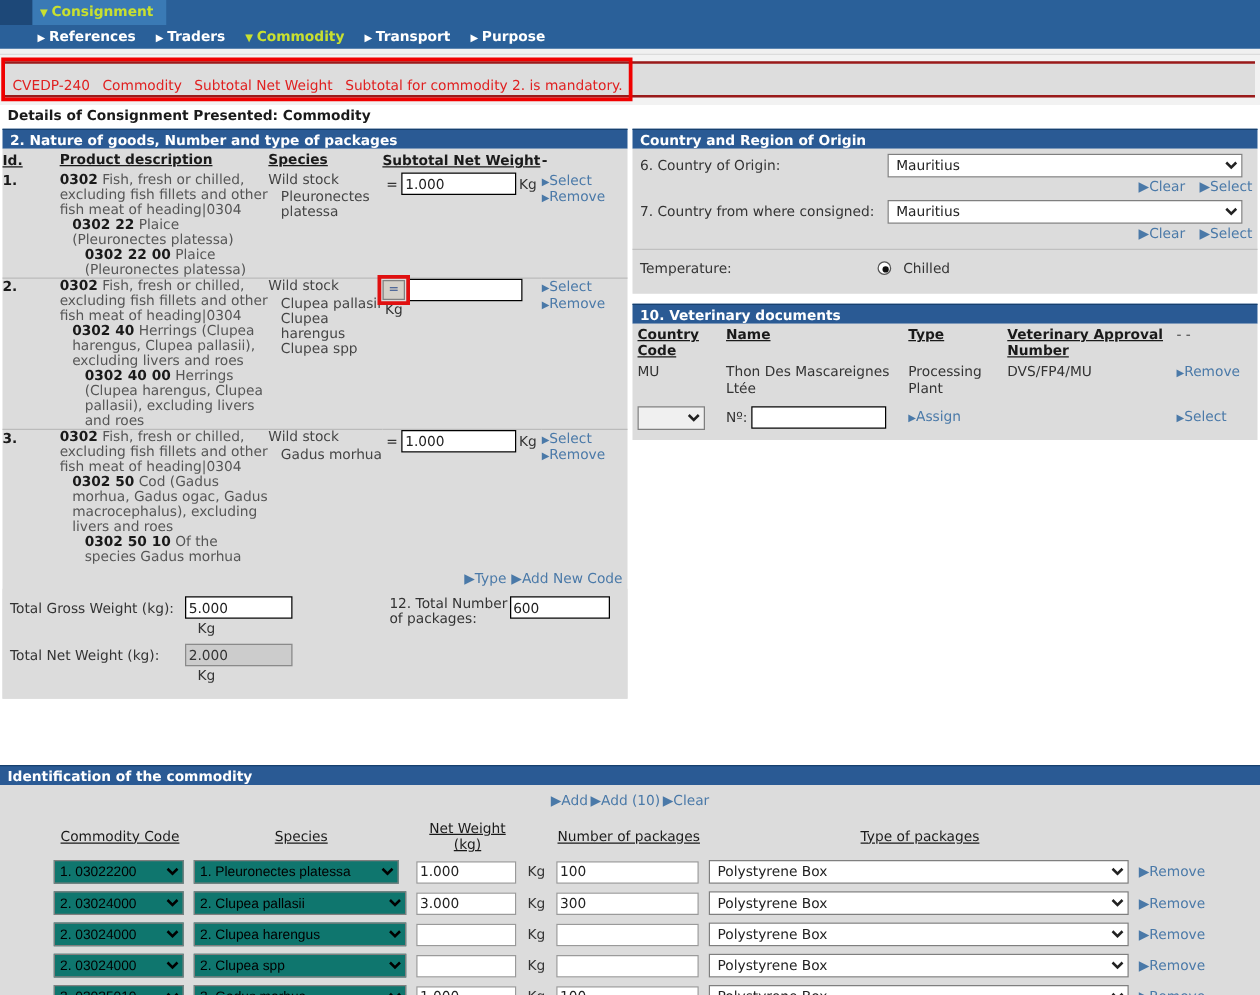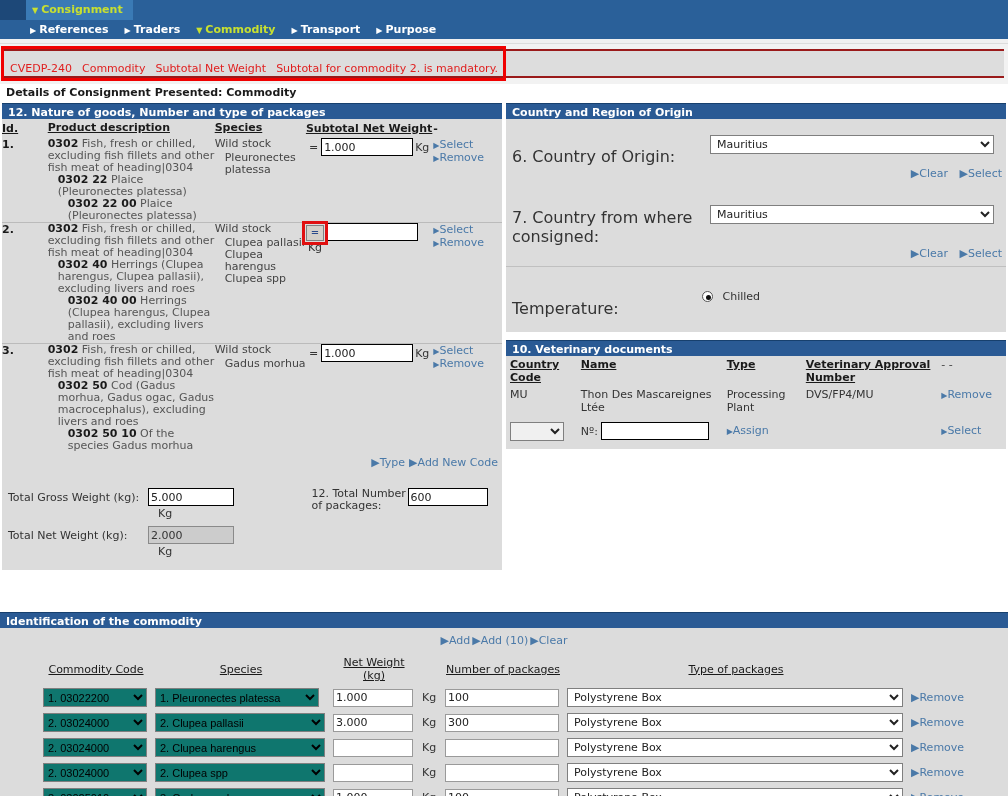--- a/index.html
+++ b/index.html
@@ -107,28 +107,28 @@
   .eqbtn {
     display:inline-block; width: 18px; height: 16px; line-height: 14px; text-align: center;
     background: #d4d0c8; border: 1px solid #808080; color: #2a4a8a; font-size: 10px;
     vertical-align: middle;
   }
   .eq-hl {
     position: absolute; left: -4px; top: -4px; width: 26px; height: 24px;
     border: 3px solid #e01010; pointer-events: none;
   }
 
-  .totals { padding: 6px 6px 10px 6px; background: #dcdcdc; margin-top: 11px; }
+  .totals { padding: 6px 6px 10px 6px; background: #dcdcdc; }
   .totline { margin-bottom: 2px; }
   .totlabel { display:inline-block; width: 140px; font-size: 11px; color: #333; vertical-align: middle;}
   .kgsub { margin-left: 150px; font-size: 11px; color: #333; display:block; margin-top:1px;}
 
   
   .frow { padding: 4px 6px 0 6px; }
-  .flabel { display:inline-block; font-size: 16px; color: #333; vertical-align: middle; margin-top: 24px; }
+  .flabel { display:inline-block; font-size: 11px; color: #333; vertical-align: middle; }
   select.sel {
     font-family: "DejaVu Sans", "Liberation Sans", sans-serif; font-size: 11px;
     height: 19px; border: 1px solid #7f7f7f; background: #ffffff; color: #222;
     padding: 0 2px;
   }
   .linkrow { text-align: right; padding: 1px 4px 0 0; }
   .linkrow a { margin-left: 8px; }
 
   .temprow { padding: 8px 6px 10px 6px; border-top: 1px solid #c0c0c0; margin-top: 6px;}
   .radio-dot {
@@ -178,21 +178,21 @@
       </div>
     </div>
     <div class="err-hl"></div>
   </div>
 
   <div class="details-title">Details of Consignment Presented: Commodity</div>
 
   <div class="cols" style="height: 510px;">
 
     <div class="colL">
-      <div class="panel-hd">12. Nature of goods, Number and type of packages</div>
+      <div class="panel-hd">2. Nature of goods, Number and type of packages</div>
       <div class="panel-body">
         <table class="grid">
           <tbody>
               <tr>
             <td class="idcell" style="padding-top:3px;padding-bottom:3px;"><span class="u hdr-cell">Id.</span></td>
             <td class="desc" style="padding-top:3px;padding-bottom:3px;"><span class="u hdr-cell">Product description</span></td>
             <td class="species" style="padding-top:3px;padding-bottom:3px;"><span class="u hdr-cell">Species</span></td>
             <td class="subtot" style="padding-top:3px;padding-bottom:3px;"><span class="u hdr-cell">Subtotal Net Weight</span></td>
             <td class="acts" style="padding-top:3px;padding-bottom:3px;"><span class="hdr-cell">-</span></td>
           </tr>

